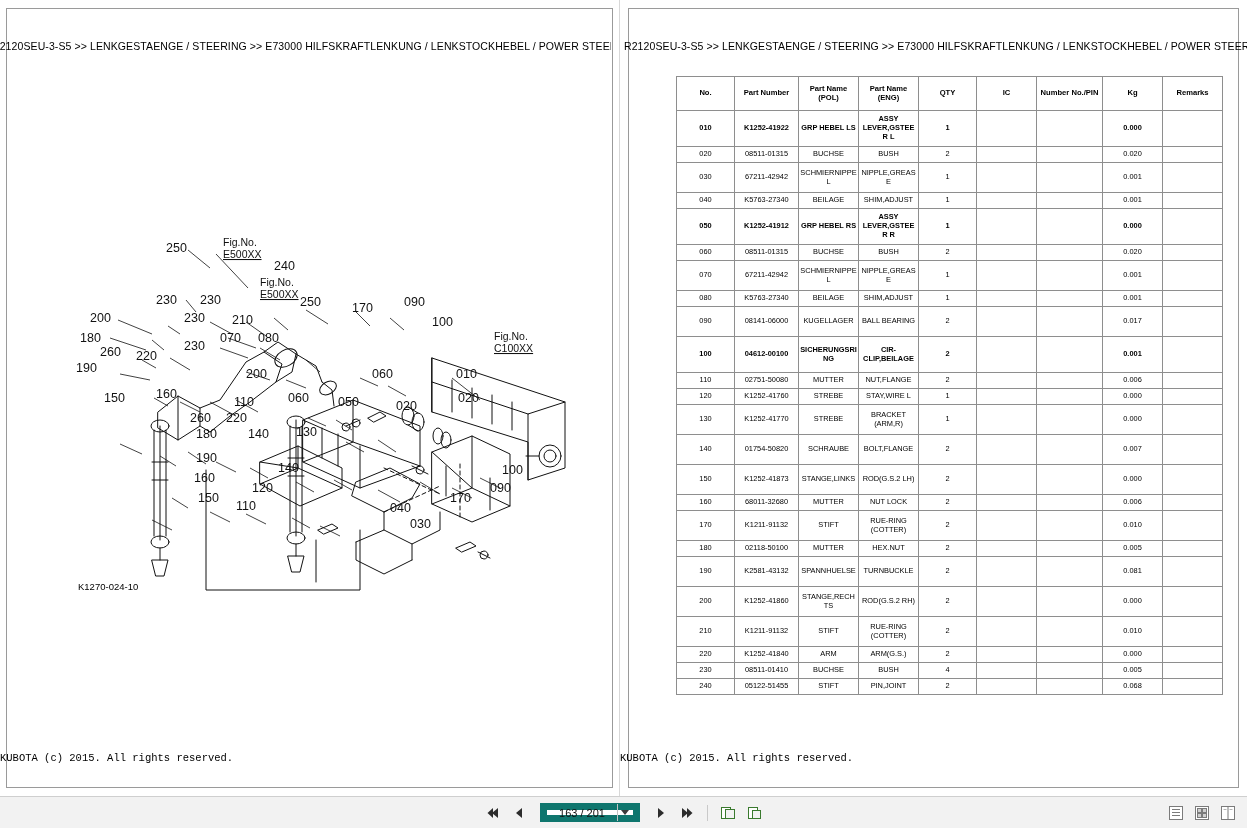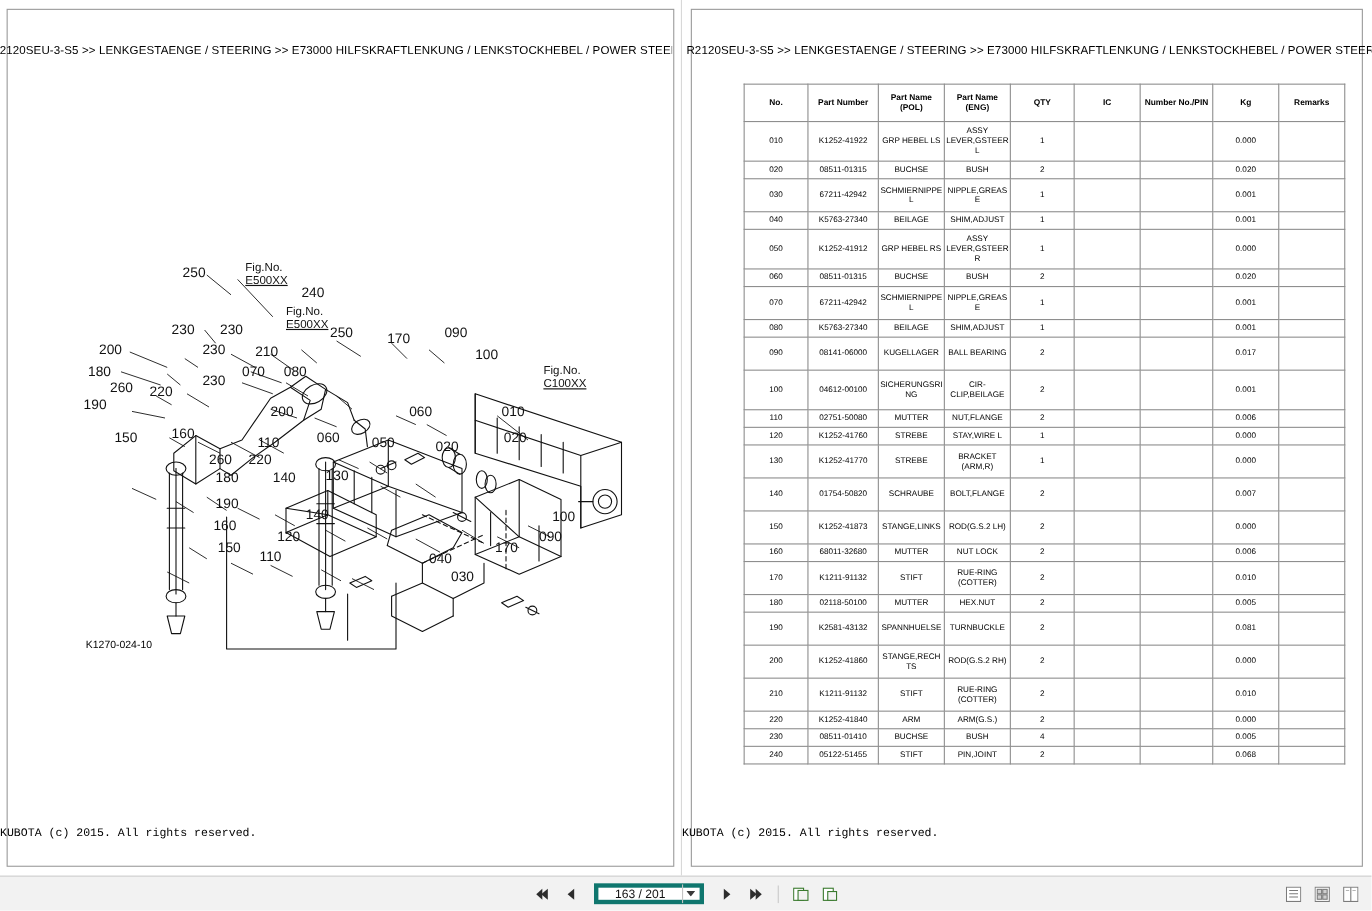--- a/index.html
+++ b/index.html
@@ -101,21 +101,21 @@
     line-height: 1.18;
     word-break: break-word;
   }
   table.parts thead th {
     height: 34px;
     font-weight: bold;
     font-size: 7.6px;
   }
   table.parts tbody td { height: 16px; }
   table.parts tbody tr.tall td { height: 30px; }
-  table.parts tbody tr.taller td { height: 36px; }
+  table.parts tbody tr.taller td { height: 36px; font-weight: bold; }
   col.c-no { width: 58px; }
   col.c-pn { width: 64px; }
   col.c-pol { width: 60px; }
   col.c-eng { width: 60px; }
   col.c-qty { width: 58px; }
   col.c-ic { width: 60px; }
   col.c-sn { width: 66px; }
   col.c-kg { width: 60px; }
   col.c-rm { width: 60px; }
 
@@ -142,21 +142,21 @@
     cursor: pointer;
     background: transparent;
     border: none;
     padding: 0;
   }
   .tb-btn svg { display: block; }
   .page-field {
     display: flex;
     align-items: center;
     height: 19px;
-    border: 4px solid #0f766e;
+    border: 7px solid #0f766e;
     background: #fff;
     min-width: 100px;
     padding: 0 2px 0 0;
     margin: 0 4px;
   }
   .page-field .pf-text {
     flex: 1;
     text-align: center;
     font-size: 11px;
     color: #111;

